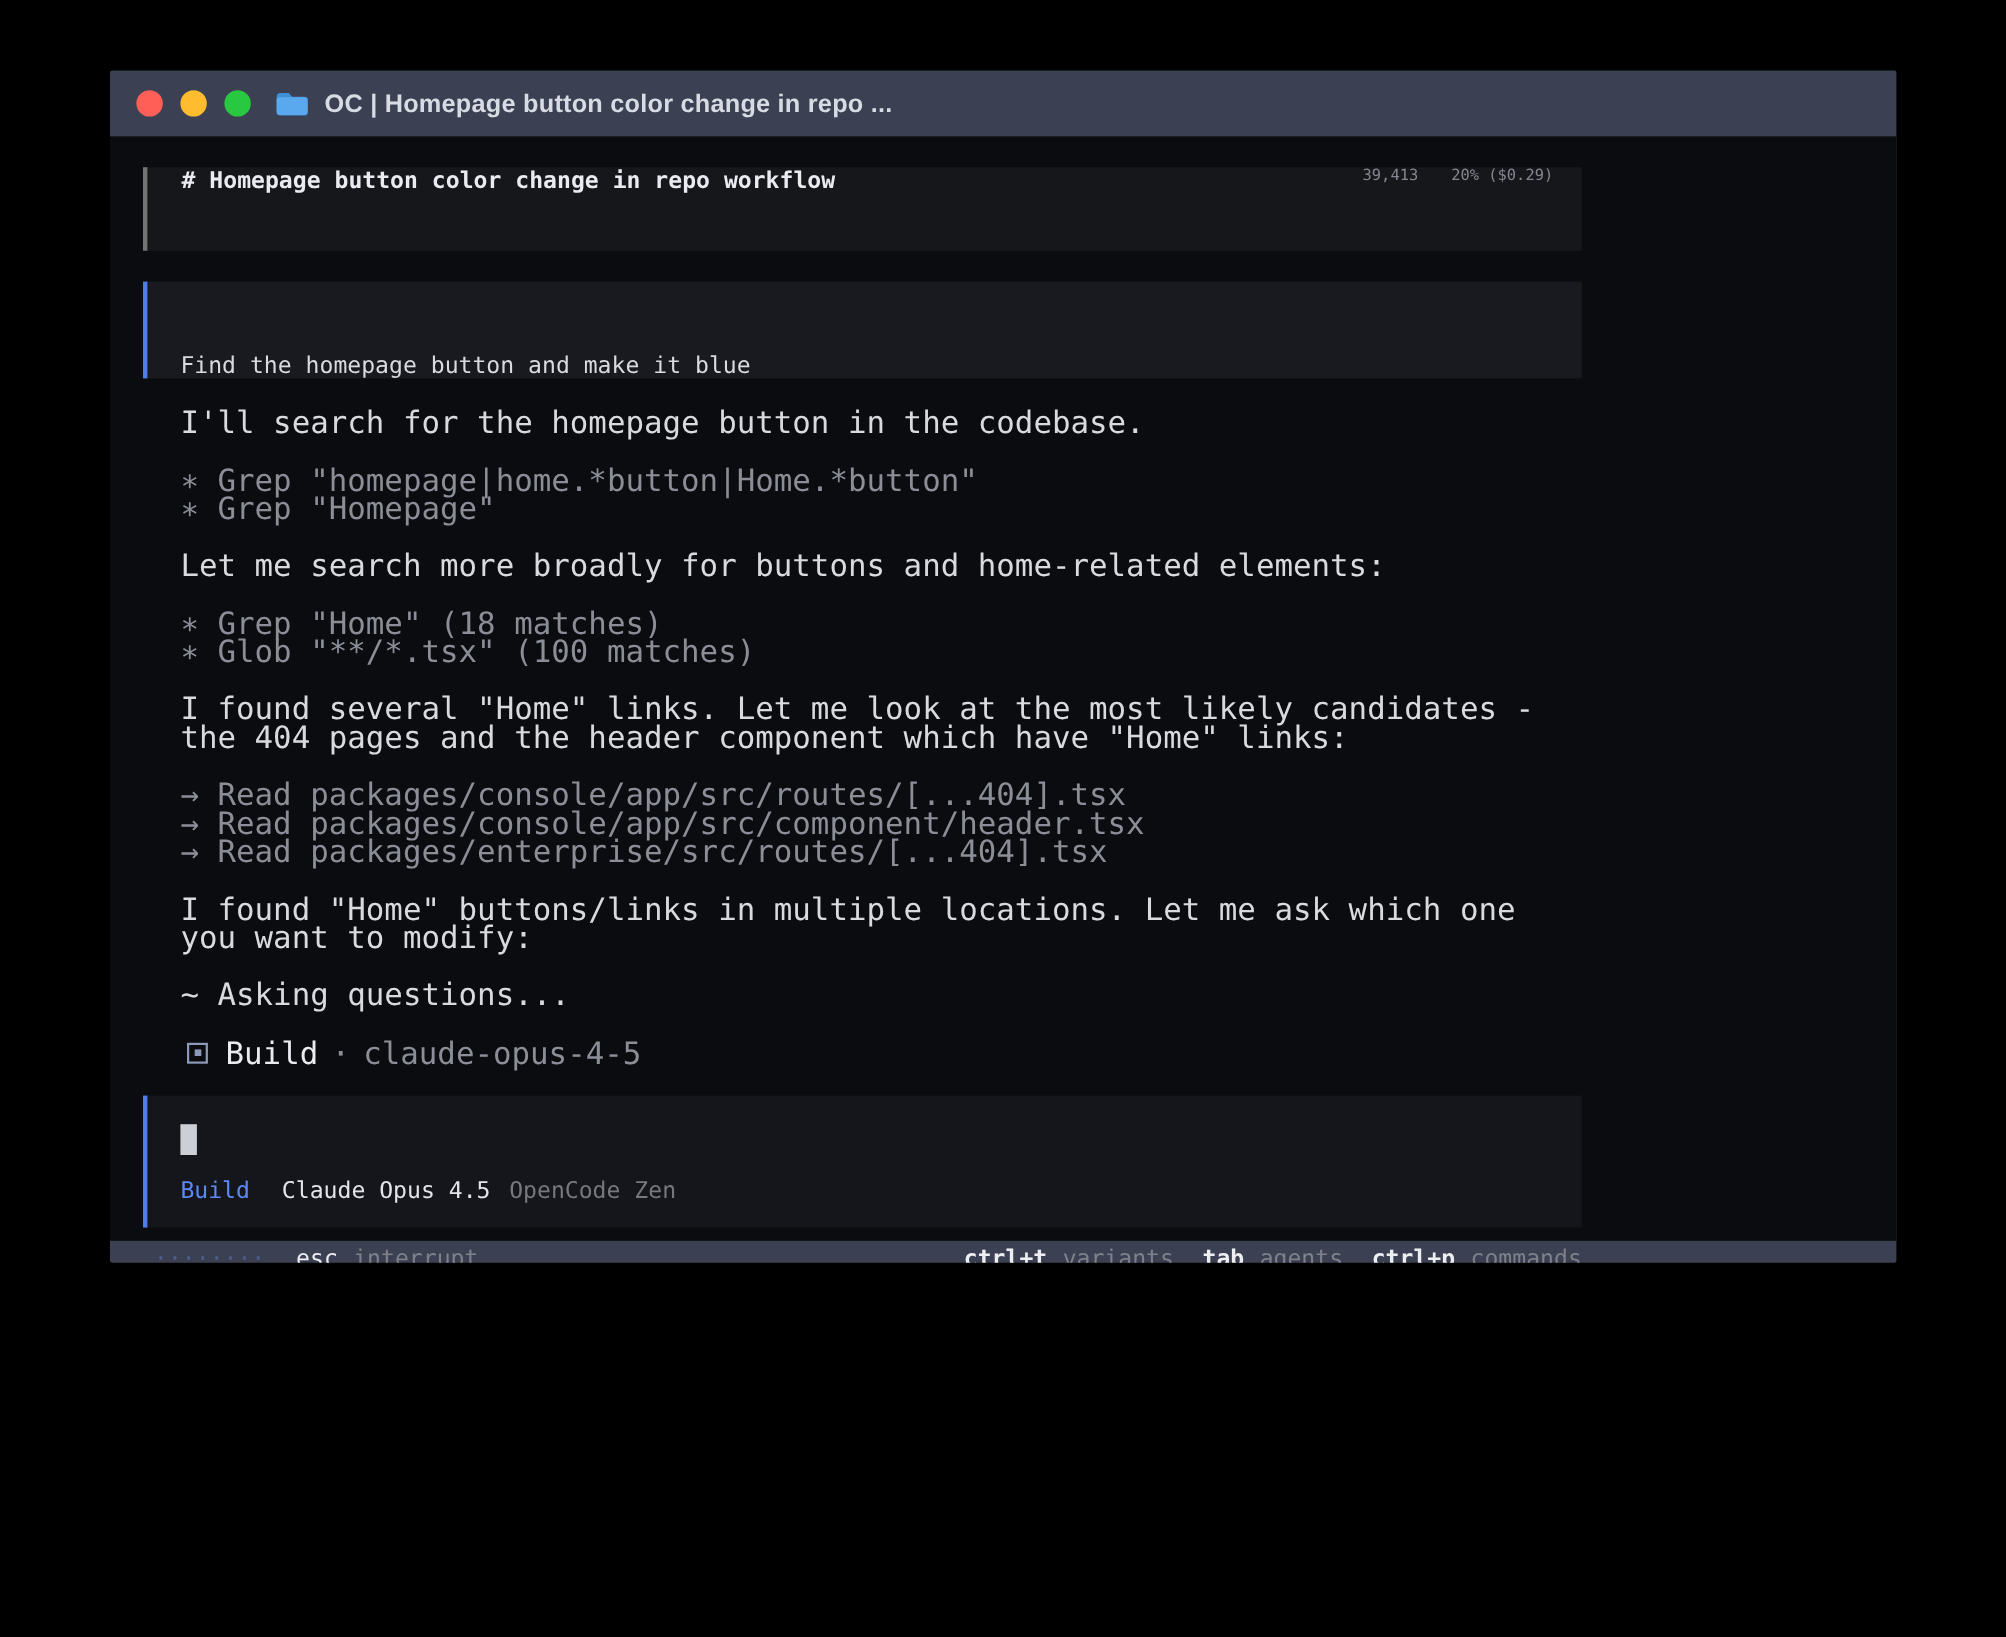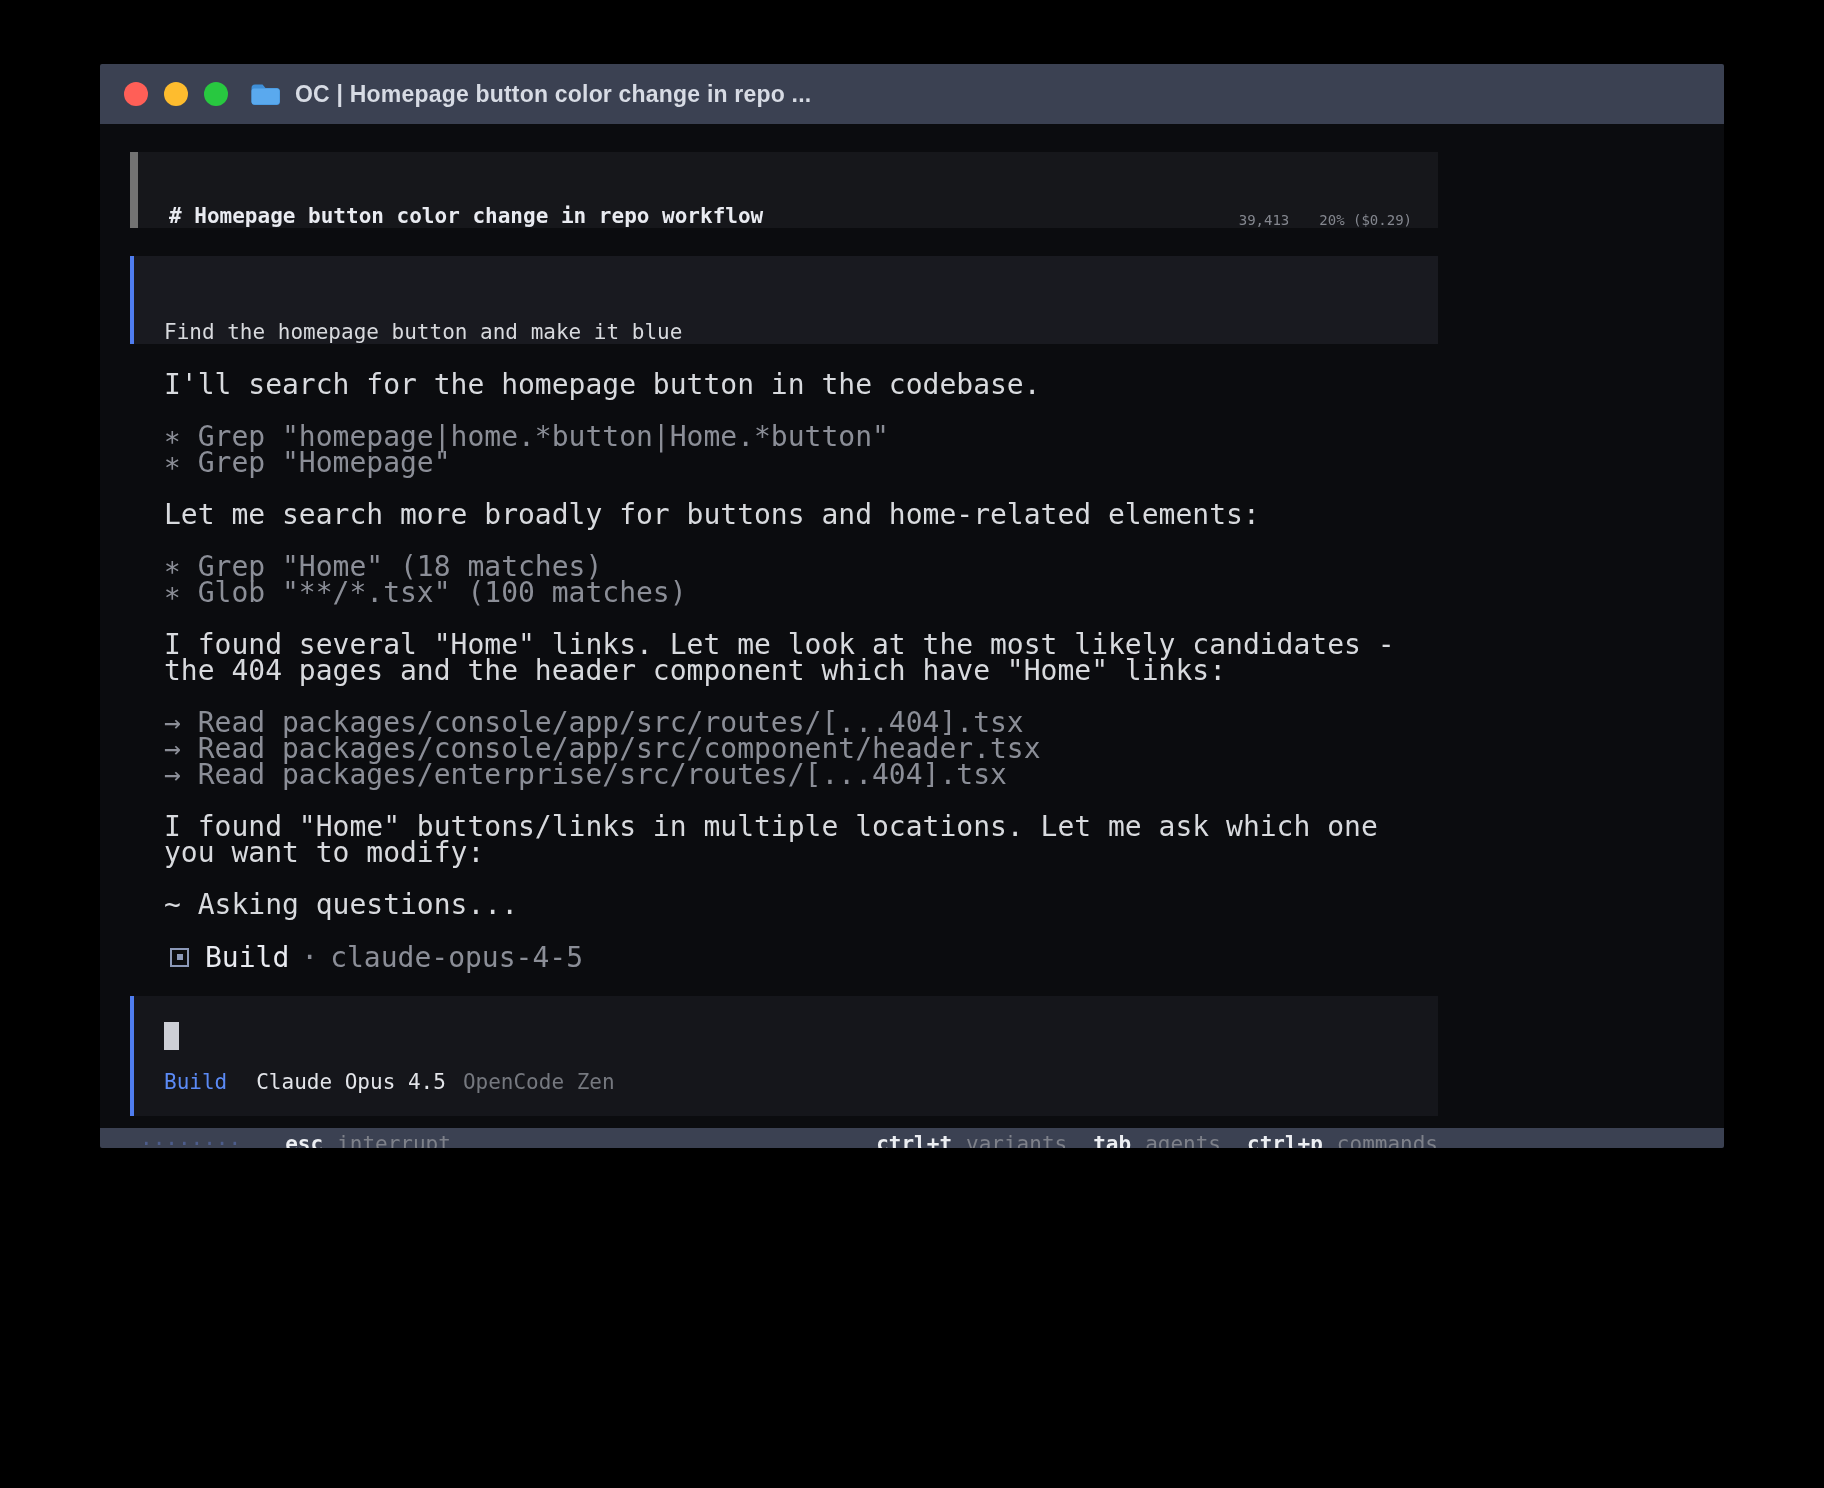--- a/index.html
+++ b/index.html
@@ -16,22 +16,22 @@
   .light.yellow { background:#febc2e; }
   .light.green { background:#28c840; }
   .folder { margin-left:22px; display:flex; align-items:center; }
   .win-title { margin-left:14px; font-family:"Liberation Sans",sans-serif; font-weight:700;
     font-size:23px; color:#d7dbe4; letter-spacing:.2px; }
 
   .terminal { position:absolute; left:0; right:0; top:60px; bottom:20px; background:#0b0c0f; }
   .content { padding:28px 30px 0 30px; }
 
   .box { width:1308px; }
-  .header-box { height:76px; background:#16171b; border-left:8px solid #737373;
-    display:flex; align-items:flex-end; justify-content:space-between;
+  .header-box { height:76px; background:#16171b; border-left:4px solid #737373;
+    display:flex; align-items:flex-start; justify-content:space-between;
     padding:0 26px 0 31px; margin-bottom:28px;gap:31px; }
   .header-title { font-size:21px; font-weight:700; color:#e9ebf1; white-space:pre; }
   .header-stats { display:flex; gap:30px; font-size:14px; color:#84878f; white-space:pre; }
 
   .user-box { height:88px; background:#191a20; border-left:4px solid #4f7df0;
     display:flex; align-items:flex-end; padding:0 26px 0 30px; margin-bottom:28px;
     font-size:21px; color:#d8dade; white-space:pre; }
 
   .convo { font-size:28px; color:#d8dade; padding-left:34px; }
   .block { margin-bottom:26px; }
@@ -53,21 +53,21 @@
   .cursor { width:15px; height:28px; background:#cdcfd6; }
   .model-row { display:flex; font-size:21px; white-space:pre; }
   .mode { color:#5b8af5; margin-right:29px; }
   .model-name { color:#e2e4e9; margin-right:17px; }
   .provider { color:#75787f; }
 
   .status-row { width:1308px; display:flex; justify-content:space-between; align-items:center;
     font-size:21px; margin-top:16px; }
   .status-left { display:flex; align-items:center; }
   .spinner { color:#4d5d8c; margin-left:10px; white-space:pre; }
-  .esc-key { color:#eceef2; font-weight:700; margin-left:44px; }
+  .esc-key { color:#eceef2; font-weight:400; margin-left:28px; }
   .hints { display:flex; }
   .hint { margin-left:26px; white-space:pre; }
   .hint:first-child { margin-left:0; }
   .key { color:#eceef2; font-weight:700; }
   .hint-label { color:#7e818a; margin-left:14px; }
 </style>
 </head>
 <body>
 
 <div class="window">

